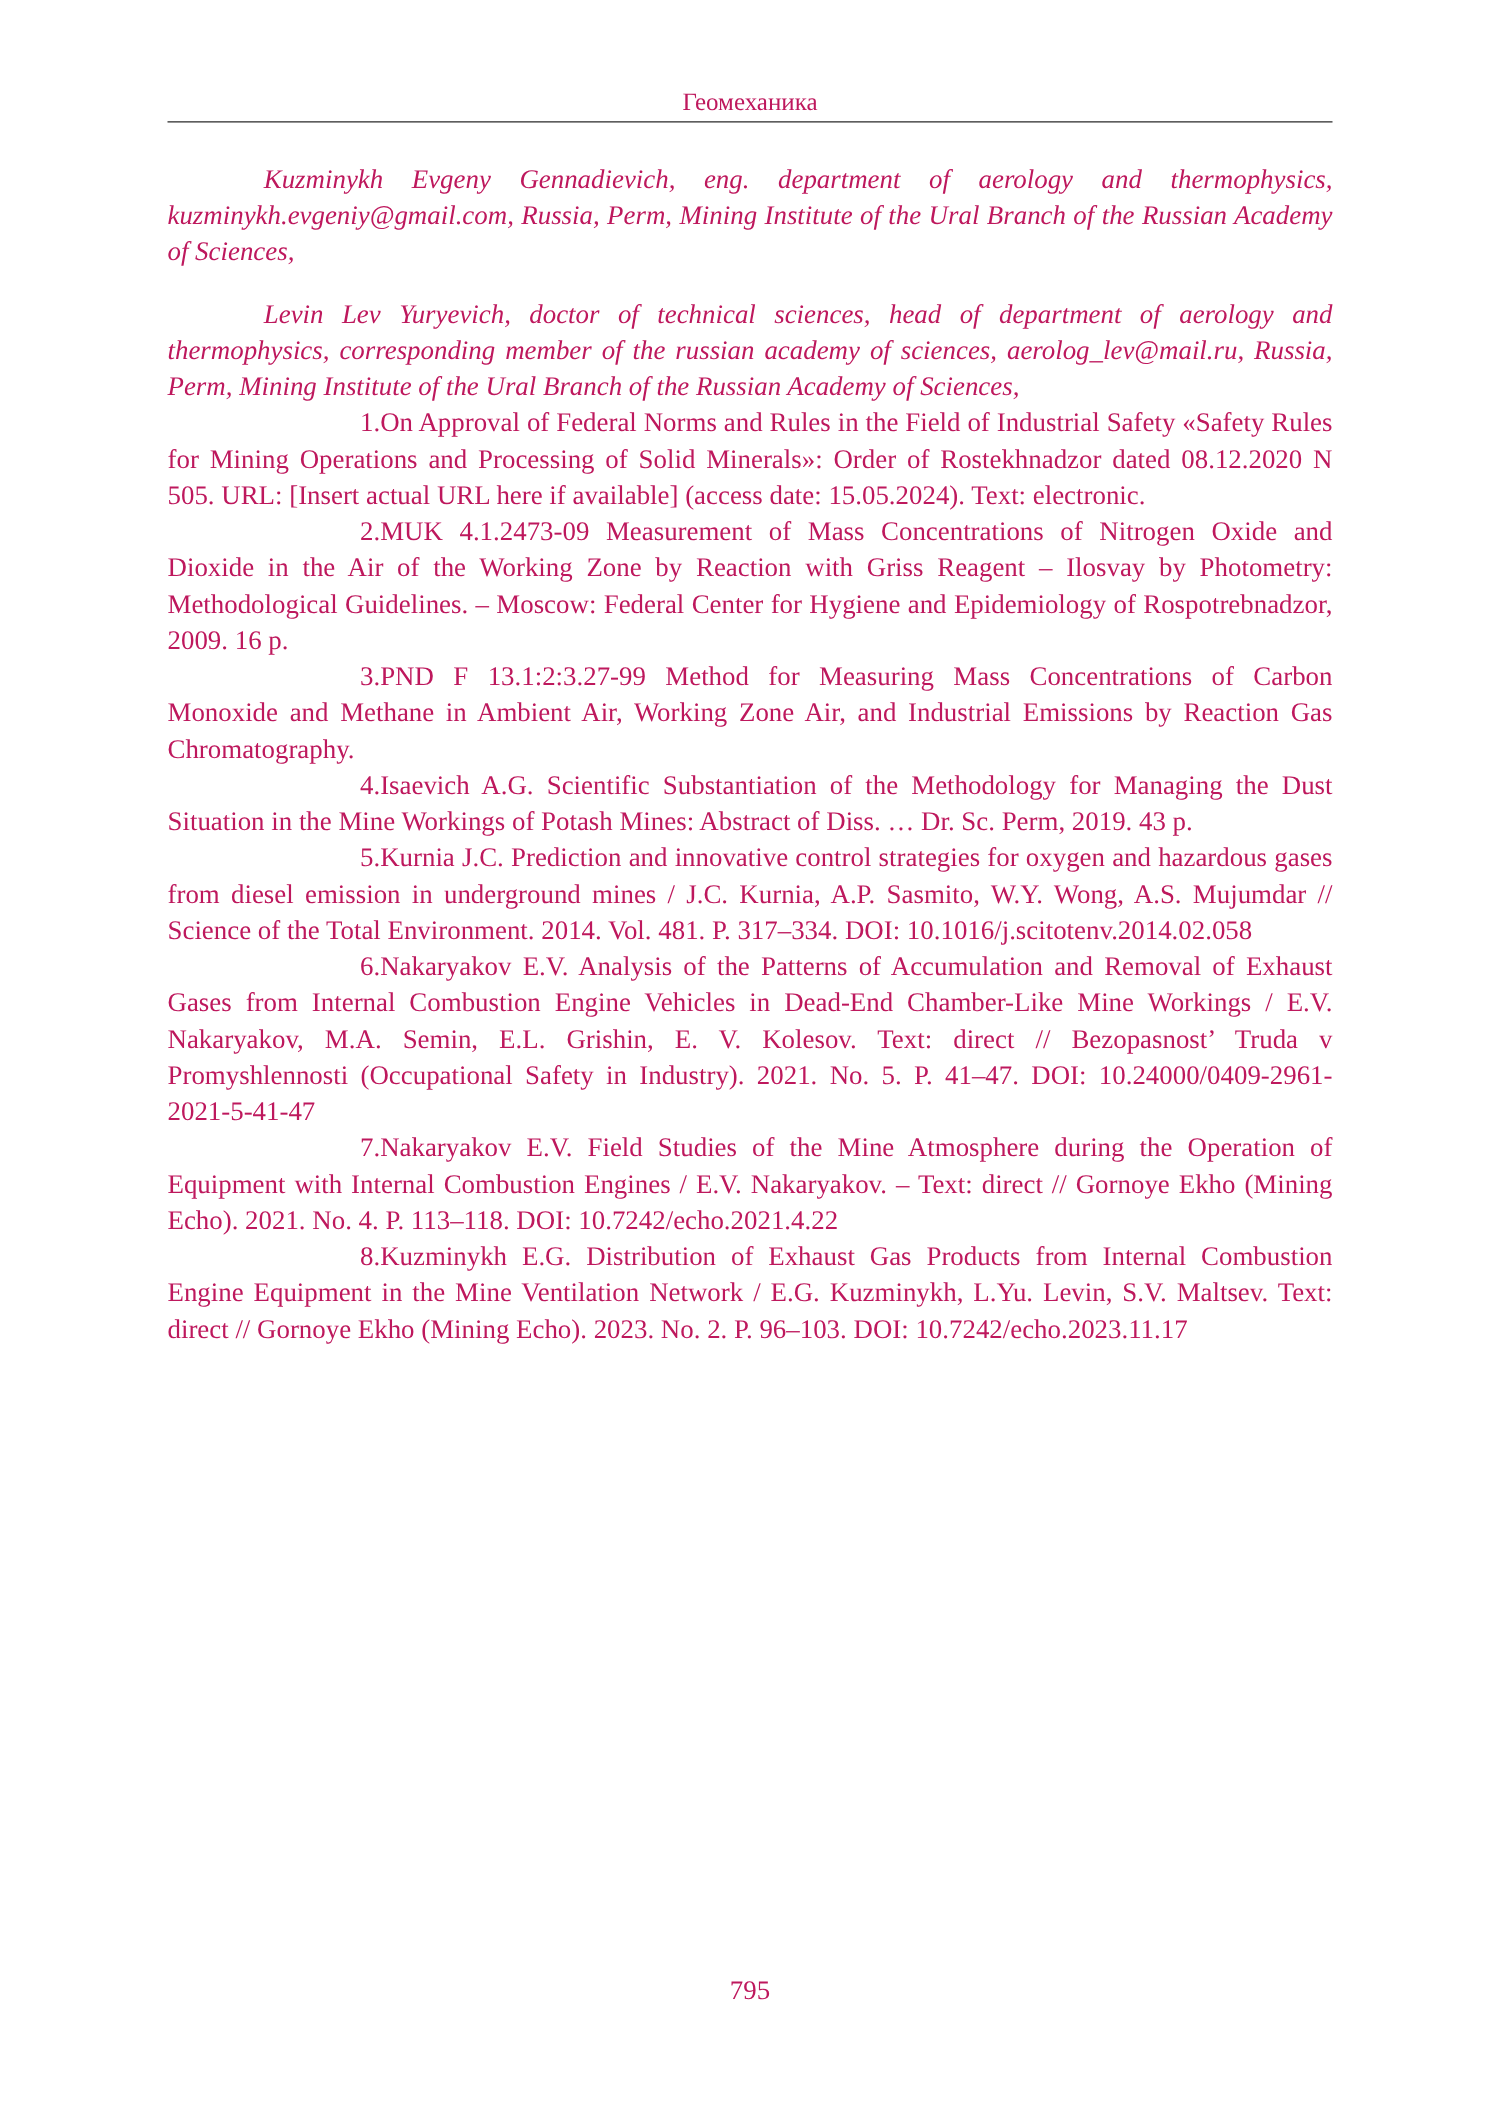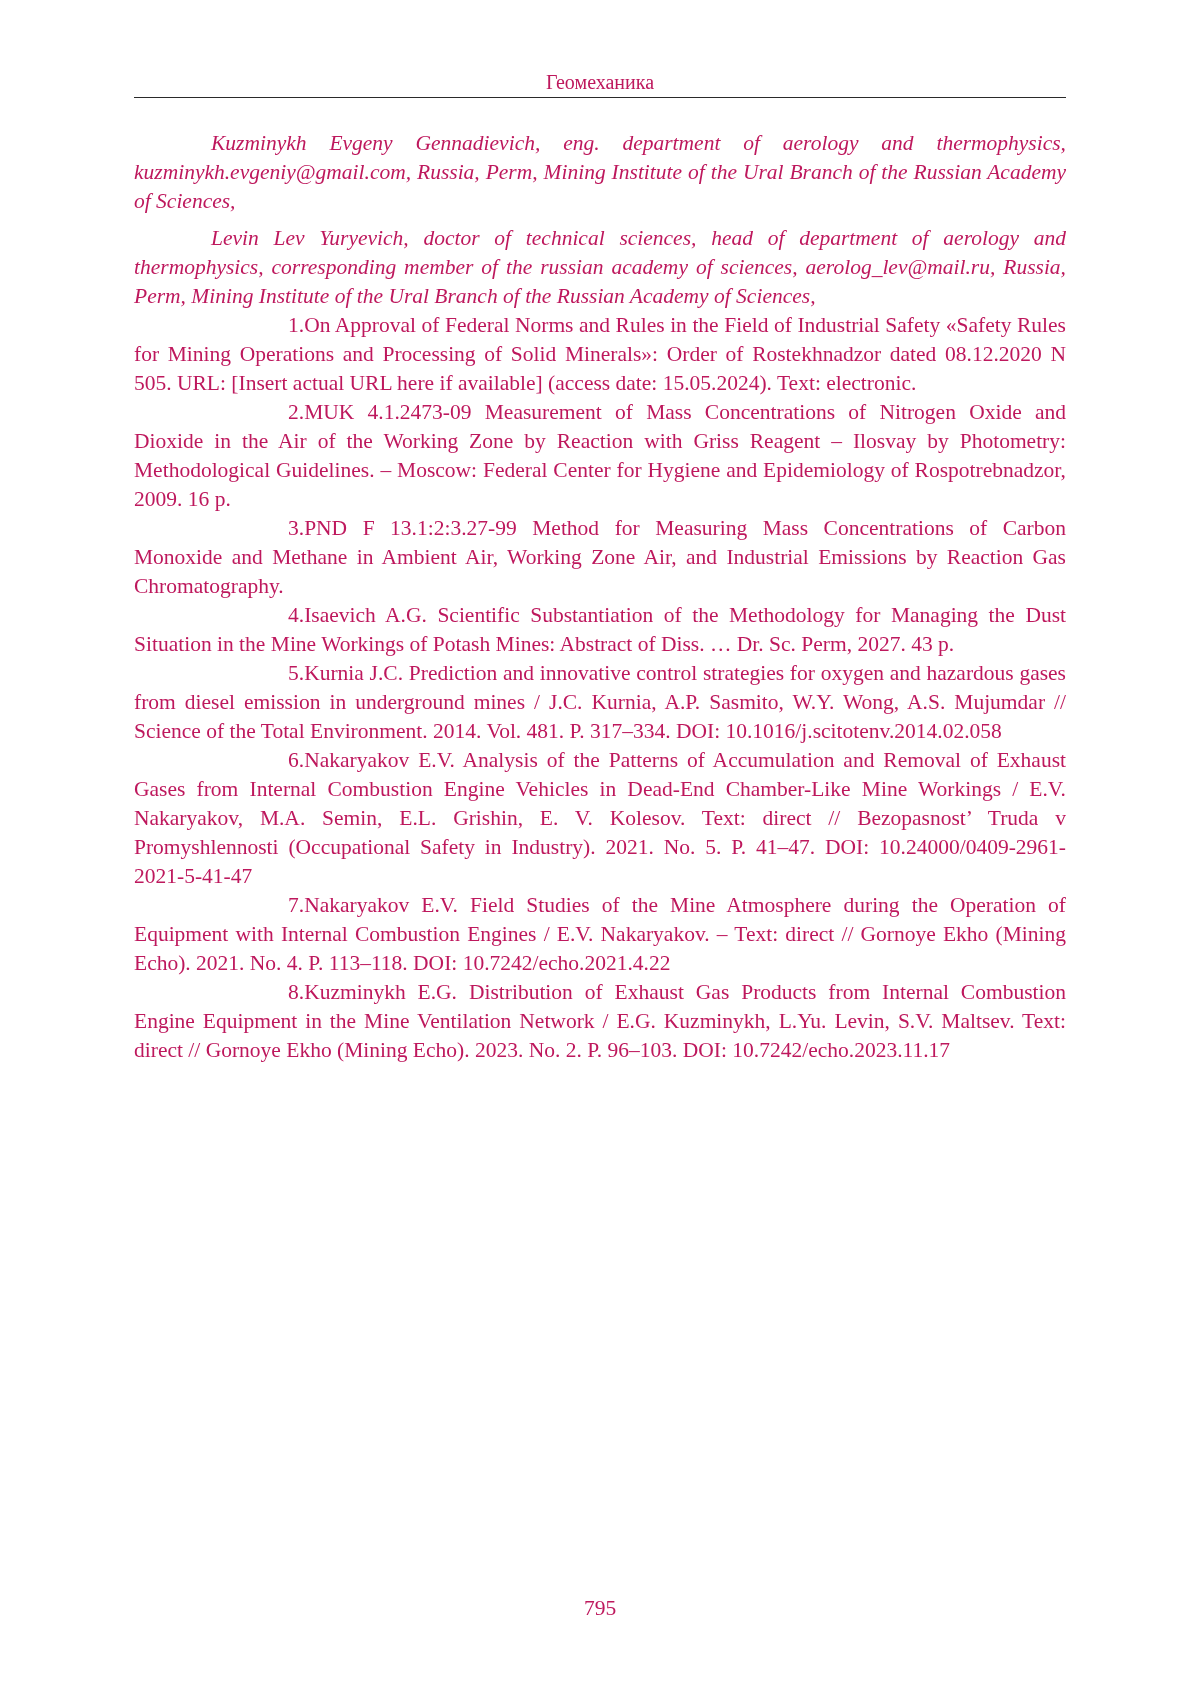--- a/index.html
+++ b/index.html
@@ -33,40 +33,40 @@
 
   p {
     margin: 0;
     text-align: justify;
     hyphens: auto;
   }
 
   .it { font-style: italic; }
   .indent { text-indent: 77px; }
   .gap { margin-top: 31px; font-family: Liberation Serif, serif; }
-  .gap-md { margin-top: 8px; }
+  .gap-md { margin-top: 21px; }
 
   .ref-heading {
     font-size: 21.5px;
     font-weight: normal;
     text-align: center;
     margin: 32px 0 27px 0;
   }
 
   .ref-item { text-indent: 77px; }
 
   .ref-num {
     display: inline-block;
     min-width: 40px;
     font-style: normal;
   }
 
   .page-number {
     position: absolute;
-    bottom: 74px;
+    bottom: 90px;
     left: 0;
     width: 100%;
     text-align: center;
     font-size: 21.5px;
   }
 </style>
 </head>
 <body>
 
 <div class="page">
@@ -85,21 +85,21 @@
       <p class="it indent gap-md">Levin Lev Yuryevich, doctor of technical sciences, head of department of aerology and thermophysics, corresponding member of the russian academy of sciences, aerolog_lev@mail.ru, Russia, Perm, Mining Institute of the Ural Branch of the Russian Academy of Sciences,</p>
 
 
 
       <p class="ref-item"><span class="ref-num">1.</span><span>On Approval of Federal Norms and Rules in the Field of Industrial Safety «Safety Rules for Mining Operations and Processing of Solid Minerals»: Order of Rostekhnadzor dated 08.12.2020 N 505. URL: [Insert actual URL here if available] (access date: 15.05.2024). Text: electronic.</span></p>
 
       <p class="ref-item"><span class="ref-num">2.</span><span>MUK 4.1.2473-09 Measurement of Mass Concentrations of Nitrogen Oxide and Dioxide in the Air of the Working Zone by Reaction with Griss Reagent – Ilosvay by Photometry: Methodological Guidelines. – Moscow: Federal Center for Hygiene and Epidemiology of Rospotrebnadzor, 2009. 16 p.</span></p>
 
       <p class="ref-item"><span class="ref-num">3.</span><span>PND F 13.1:2:3.27-99 Method for Measuring Mass Concentrations of Carbon Monoxide and Methane in Ambient Air, Working Zone Air, and Industrial Emissions by Reaction Gas Chromatography.</span></p>
 
-      <p class="ref-item"><span class="ref-num">4.</span><span>Isaevich A.G. Scientific Substantiation of the Methodology for Managing the Dust Situation in the Mine Workings of Potash Mines: Abstract of Diss. … Dr. Sc. Perm, 2027. 43 p.</span></p>
+      <p class="ref-item"><span class="ref-num">4.</span><span>Isaevich A.G. Scientific Substantiation of the Methodology for Managing the Dust Situation in the Mine Workings of Potash Mines: Abstract of Diss. … Dr. Sc. Perm, 2019. 43 p.</span></p>
 
       <p class="ref-item"><span class="ref-num">5.</span><span>Kurnia J.C. Prediction and innovative control strategies for oxygen and hazardous gases from diesel emission in underground mines / J.C. Kurnia, A.P. Sasmito, W.Y. Wong, A.S. Mujumdar // Science of the Total Environment. 2014. Vol. 481. P. 317–334. DOI: 10.1016/j.scitotenv.2014.02.058</span></p>
 
       <p class="ref-item"><span class="ref-num">6.</span><span>Nakaryakov E.V. Analysis of the Patterns of Accumulation and Removal of Exhaust Gases from Internal Combustion Engine Vehicles in Dead-End Chamber-Like Mine Workings / E.V. Nakaryakov, M.A. Semin, E.L. Grishin, E. V. Kolesov. Text: direct // Bezopasnost’ Truda v Promyshlennosti (Occupational Safety in Industry). 2021. No. 5. P. 41–47. DOI: 10.24000/0409-2961-2021-5-41-47</span></p>
 
       <p class="ref-item"><span class="ref-num">7.</span><span>Nakaryakov E.V. Field Studies of the Mine Atmosphere during the Operation of Equipment with Internal Combustion Engines / E.V. Nakaryakov. – Text: direct // Gornoye Ekho (Mining Echo). 2021. No. 4. P. 113–118. DOI: 10.7242/echo.2021.4.22</span></p>
 
       <p class="ref-item"><span class="ref-num">8.</span><span>Kuzminykh E.G. Distribution of Exhaust Gas Products from Internal Combustion Engine Equipment in the Mine Ventilation Network / E.G. Kuzminykh, L.Yu. Levin, S.V. Maltsev. Text: direct // Gornoye Ekho (Mining Echo). 2023. No. 2. P. 96–103. DOI: 10.7242/echo.2023.11.17</span></p>
 
     </main>

